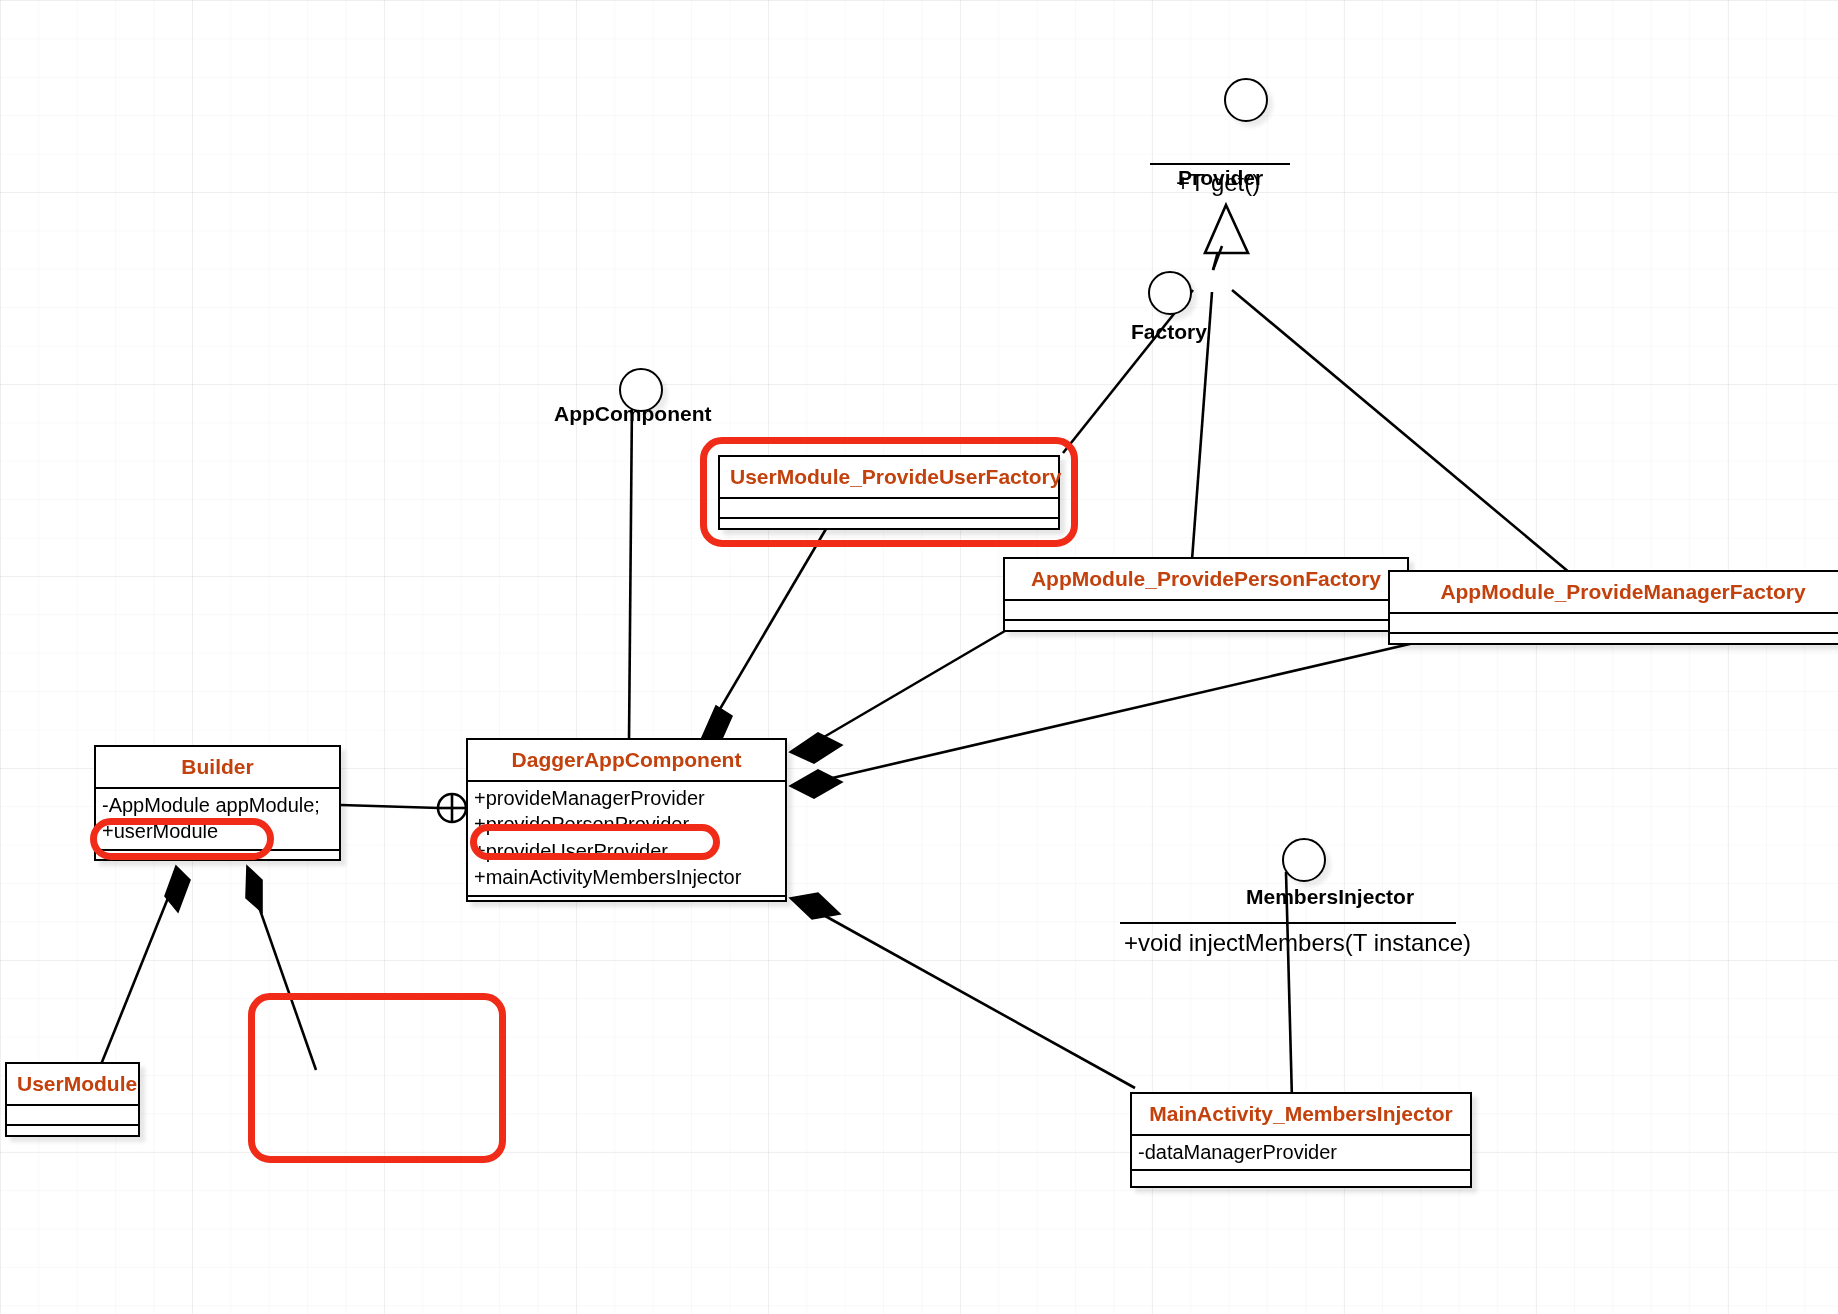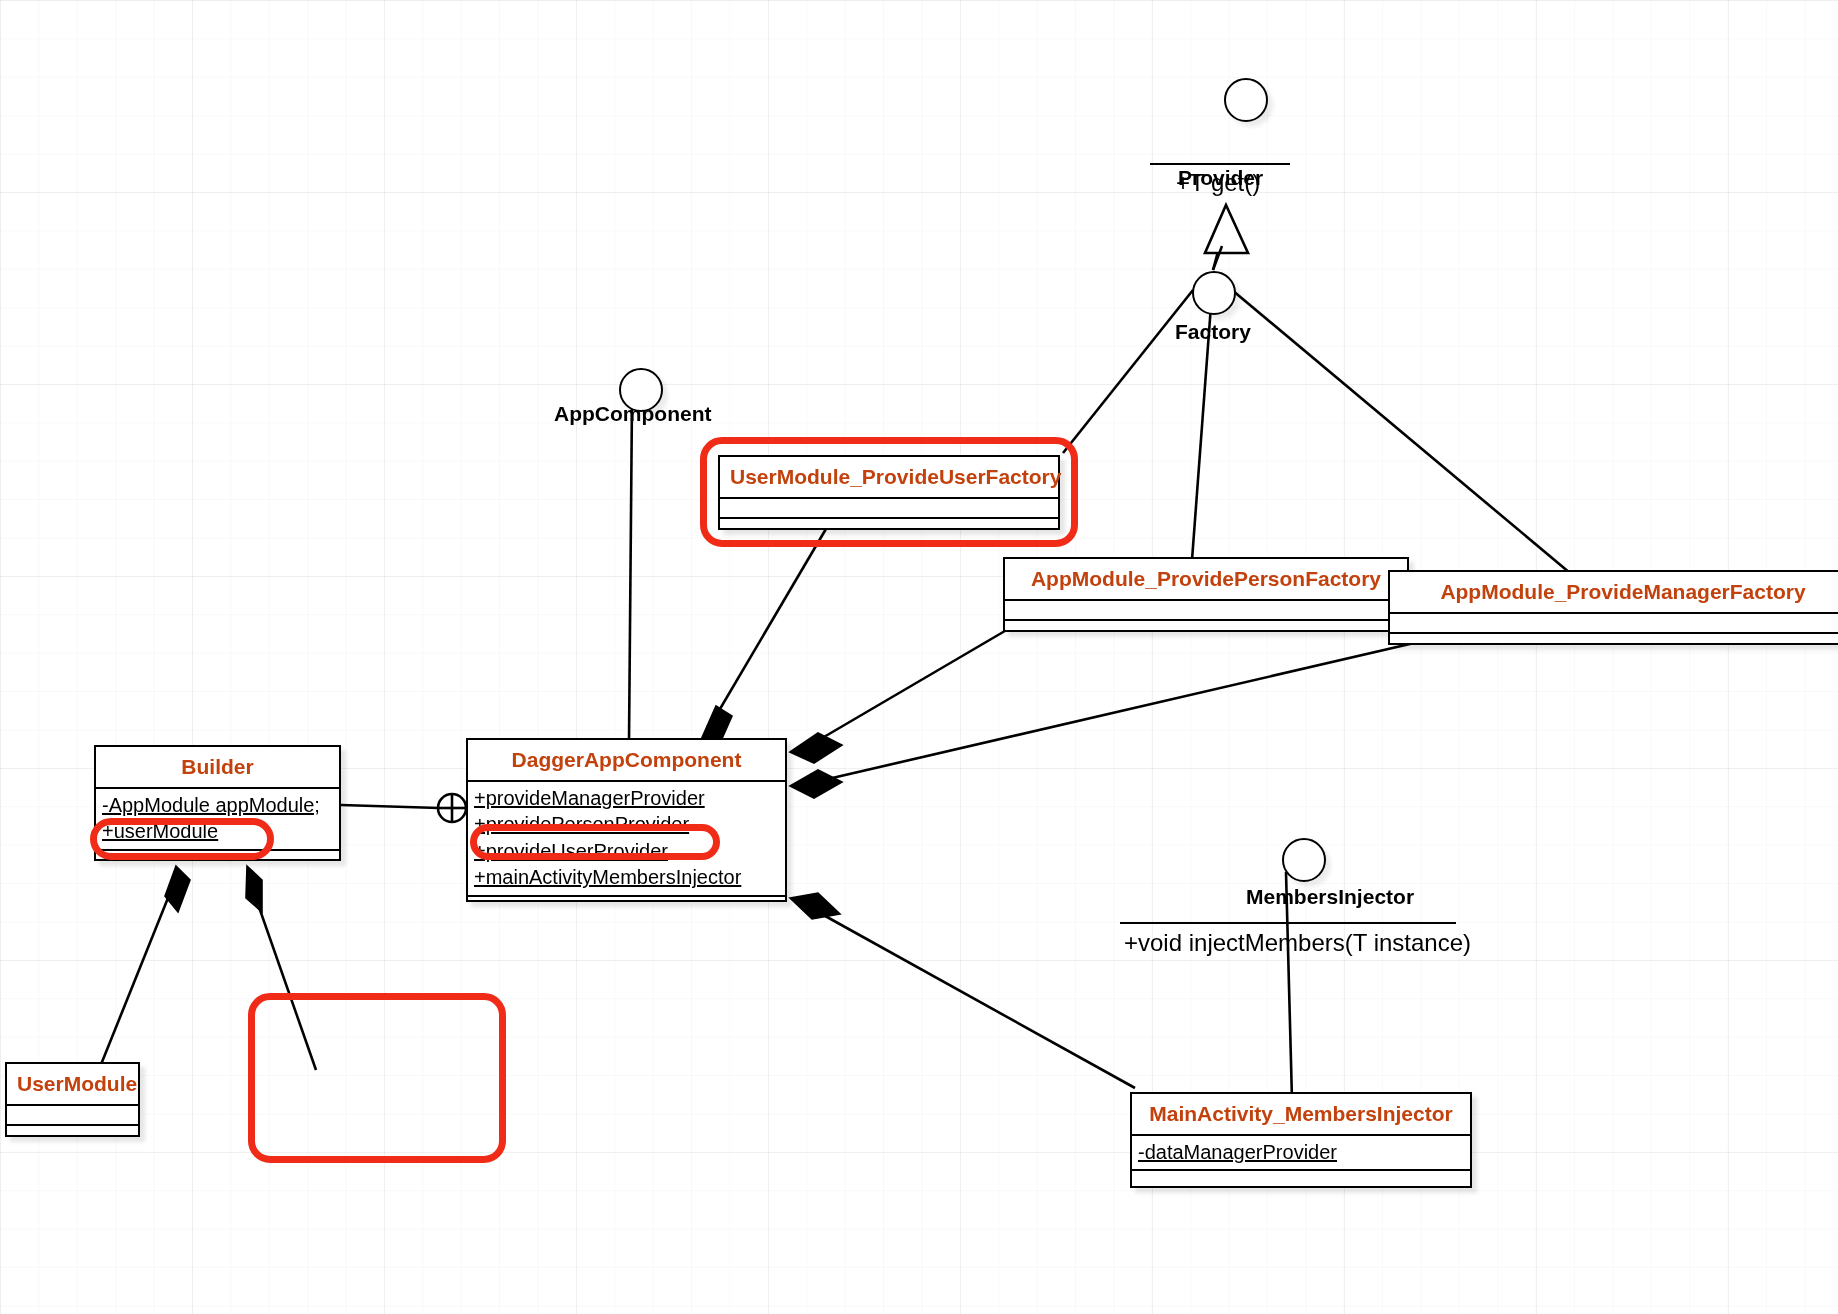--- a/index.html
+++ b/index.html
@@ -50,21 +50,20 @@
     line-height: 1.1;
   }
   .uml-compartment {
     border-top: 2px solid #000000;
     font-size: 20px;
     color: #000000;
     padding: 3px 6px 4px 6px;
     line-height: 1.32;
     min-height: 14px;
     white-space: nowrap;
-    text-decoration: underline;
   }
   .uml-compartment.empty {
     padding: 0;
     height: 18px;
   }
   .uml-compartment .attr {
     display: block;
     white-space: nowrap;
   }
 
@@ -170,21 +169,21 @@
     </g>
   </svg>
 
   <div class="lollipop" style="left:1210px; top:78px; width:280px; height:120px;">
     <div class="lollipop-circle" style="left:14px; top:0;"></div>
     <div class="lollipop-name" style="left:-32px; top:48px;margin-top:40px;">Provider</div>
     <div class="iface-rule" style="left:-60px; top:85px; width:140px;"></div>
     <div class="iface-op" style="left:-34px; top:91px;">+T get()</div>
   </div>
 
-  <div class="lollipop" style="left:1192px; top:277px; width:220px; height:80px;">
+  <div class="lollipop" style="left:1148px; top:277px; width:220px; height:80px;">
     <div class="lollipop-circle" style="left:0; top:-6px;"></div>
     <div class="lollipop-name" style="left:-17px; top:43px;">Factory</div>
   </div>
 
   <div class="lollipop" style="left:610px; top:368px; width:250px; height:80px;">
     <div class="lollipop-circle" style="left:9px; top:0;"></div>
     <div class="lollipop-name" style="left:-56px; top:34px;">AppComponent</div>
   </div>
 
   <div class="lollipop" style="left:1270px; top:838px; width:340px; height:120px;">

